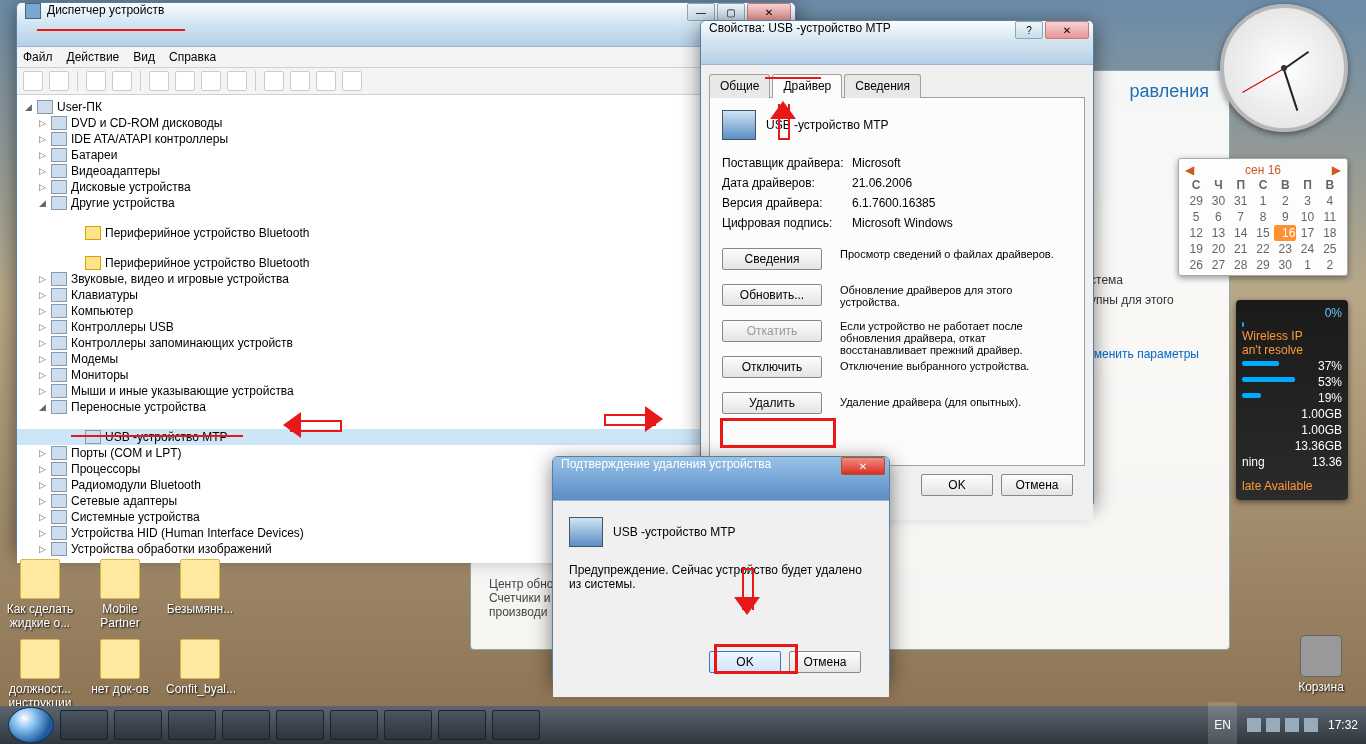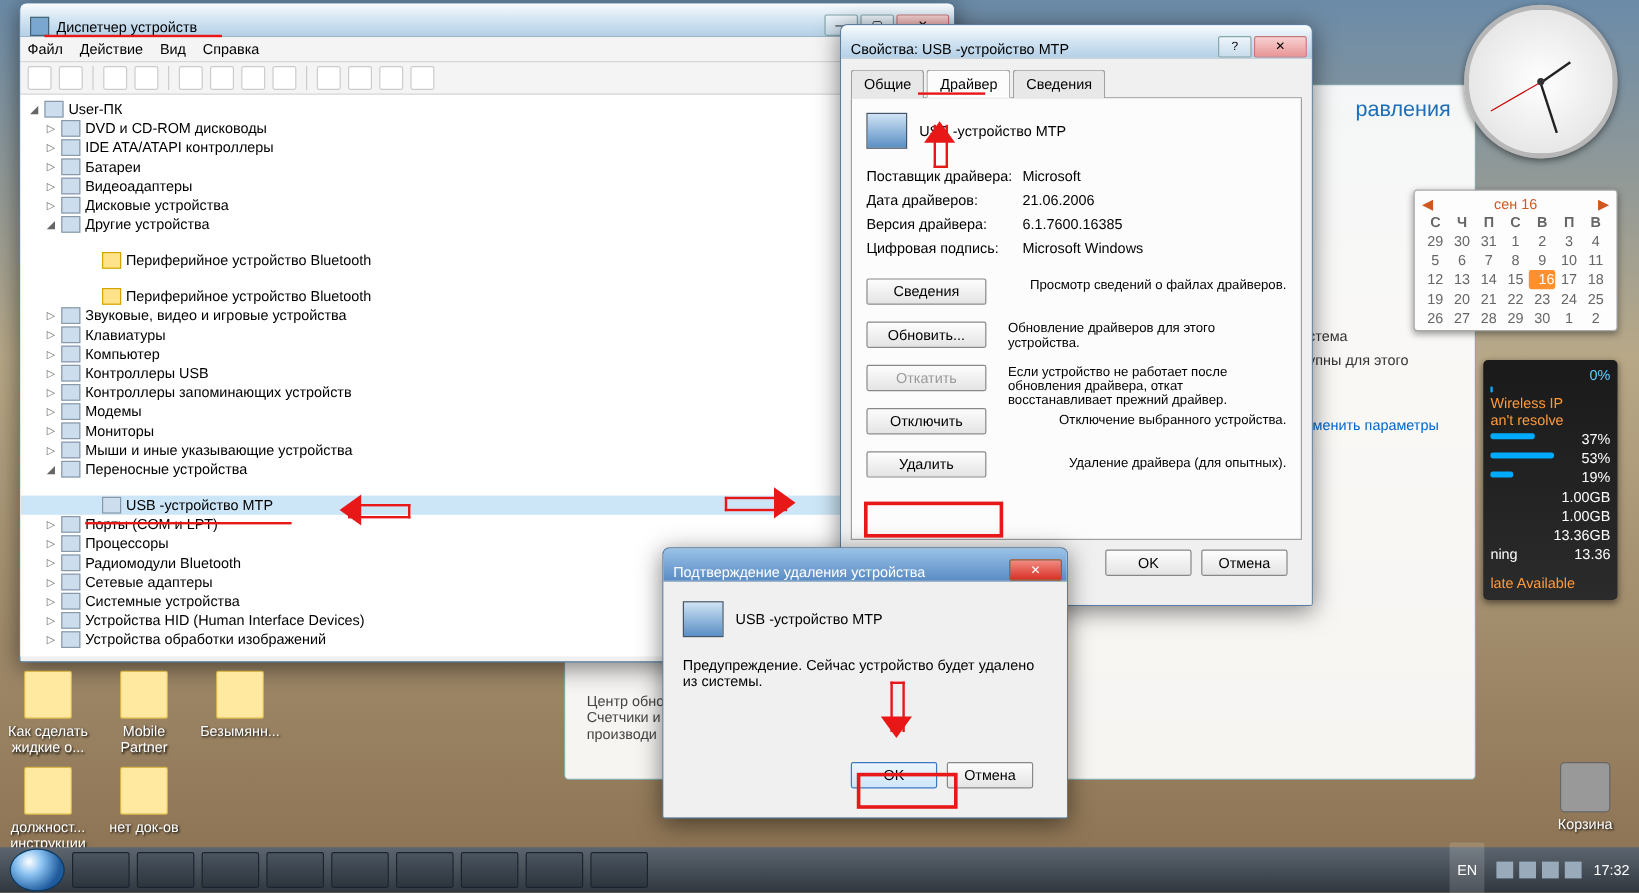--- a/index.html
+++ b/index.html
@@ -6,21 +6,21 @@
 body { width: 1366px; height: 744px; background: linear-gradient(#6b8ba8, #b8a887 40%, #8a7050); overflow: hidden; position: relative; }
 .desktop-icon { width:76px; text-align:center; color:#fff; font-size:11px; padding:4px; text-shadow:1px 1px 2px #000; cursor:pointer; }
 .desktop-icon .glyph { width:40px; height:40px; margin:0 auto 3px; background:#ffe9a0; border:1px solid #d8b548; border-radius:2px; }
 .desktop-row { position:absolute; top:555px; left:2px; display:flex; gap:4px; }
 .desktop-row2 { position:absolute; top:635px; left:2px; display:flex; gap:4px; }
 .trash { position:absolute; bottom:50px; right:10px; width:70px; text-align:center; color:#fff; font-size:11px; text-shadow:1px 1px 2px #000;}
 .trash .glyph { width:42px;height:42px;margin:0 auto 3px;background:#999;border-radius:4px;border:1px solid #666;}
 
 
 .window { position:absolute; background:#f0f0f0; border:1px solid #5a7ea0; border-radius:6px 6px 2px 2px; box-shadow:0 4px 20px rgba(0,0,0,.5); }
-.titlebar { height:28px; background:linear-gradient(#f9fcfe,#d5e6f3 45%,#b4d0e7); border-radius:5px 5px 0 0; display:flex; align-items:flex-end; padding:0 4px 0 8px; color:#000; font-size:12px; border-bottom:1px solid #a0b4c8;}
+.titlebar { height:44px; background:linear-gradient(#f9fcfe,#d5e6f3 45%,#b4d0e7); border-radius:5px 5px 0 0; display:flex; align-items:flex-start; padding:0 4px 0 8px; color:#000; font-size:12px; border-bottom:1px solid #a0b4c8;}
 .titlebar .title-icon { width:16px;height:16px;background:#7aa7d0;border:1px solid #467;margin-right:6px;}
 .titlebar .spacer{flex:1;}
 .win-btns{display:flex;gap:2px;}
 .win-btn{width:28px;height:18px;border:1px solid #8aa;border-radius:2px;background:linear-gradient(#eef5fb,#c8dceb);display:flex;align-items:center;justify-content:center;font-size:10px;cursor:pointer;}
 .win-btn.close{width:44px;background:linear-gradient(#f7d2d2,#e89494);border-color:#c77;}
 .underline-red{height:2px;background:#e81818;position:absolute;}
 
 
 #devmgr { top:2px; left:16px; width:780px; height:550px; }
 .menubar{background:#f4f4f4;padding:3px 6px;display:flex;gap:14px;border-bottom:1px solid #d0d0d0;}
@@ -334,21 +334,21 @@
           <span>Microsoft Windows</span>
         </div>
       <div class="drv-area" style="margin-top:18px;">
         <div>
           <div class="drv-btn">Сведения</div>
           <div class="drv-btn">Обновить...</div>
           <div class="drv-btn disabled">Откатить</div>
           <div class="drv-btn">Отключить</div>
           <div class="drv-btn">Удалить</div>
         </div>
-        <div style="display:flex;flex-direction:column;gap:4px;align-items:flex-end;">
+        <div style="display:flex;flex-direction:column;gap:4px;">
           <div class="desc">Просмотр сведений о файлах драйверов.</div>
           <div class="desc">Обновление драйверов для этого устройства.</div>
           <div class="desc">Если устройство не работает после обновления драйвера, откат восстанавливает прежний драйвер.</div>
           <div class="desc">Отключение выбранного устройства.</div>
           <div class="desc">Удаление драйвера (для опытных).</div>
         </div>
       </div>
     </div>
     <div class="dlg-btns">
       <div class="dlg-btn">OK</div>
@@ -388,20 +388,21 @@
 <div class="redbox" style="top:644px;left:714px;width:84px;height:30px;"></div>
 
 <div class="desktop-row">
   <div class="desktop-icon"><div class="glyph"></div><span>Как сделать жидкие о...</span></div>
   <div class="desktop-icon"><div class="glyph"></div><span>Mobile Partner</span></div>
   <div class="desktop-icon"><div class="glyph"></div><span>Безымянн...</span></div>
 </div>
 <div class="desktop-row2">
   <div class="desktop-icon"><div class="glyph"></div><span>должност... инструкции</span></div>
   <div class="desktop-icon"><div class="glyph"></div><span>нет док-ов</span></div>
+  <div class="desktop-icon"><div class="glyph"></div><span>Confit_byal...</span></div>
 </div>
 <div class="trash"><div class="glyph"></div><span>Корзина</span></div>
 
 <div class="clock-gadget">
   <div class="hand h"></div>
     <div class="hand m"></div>
     <div class="hand s"></div>
 </div>
 <div class="calendar-gadget">
   <div class="hd">

